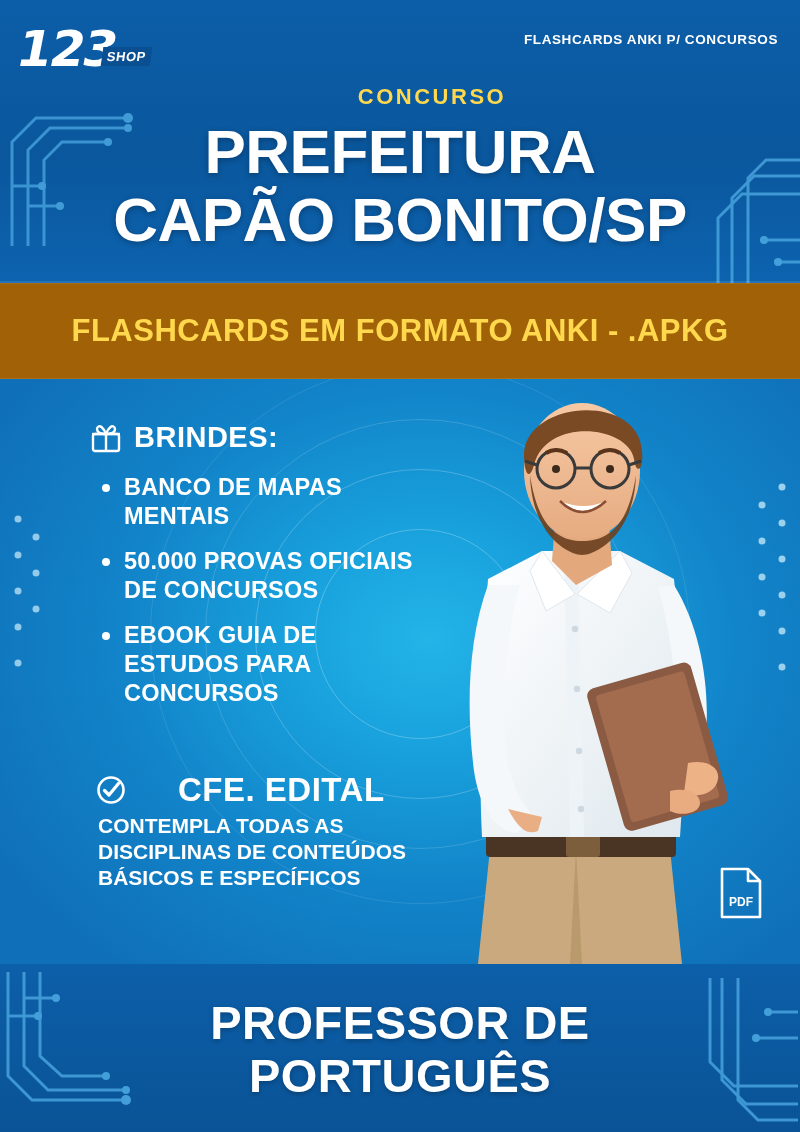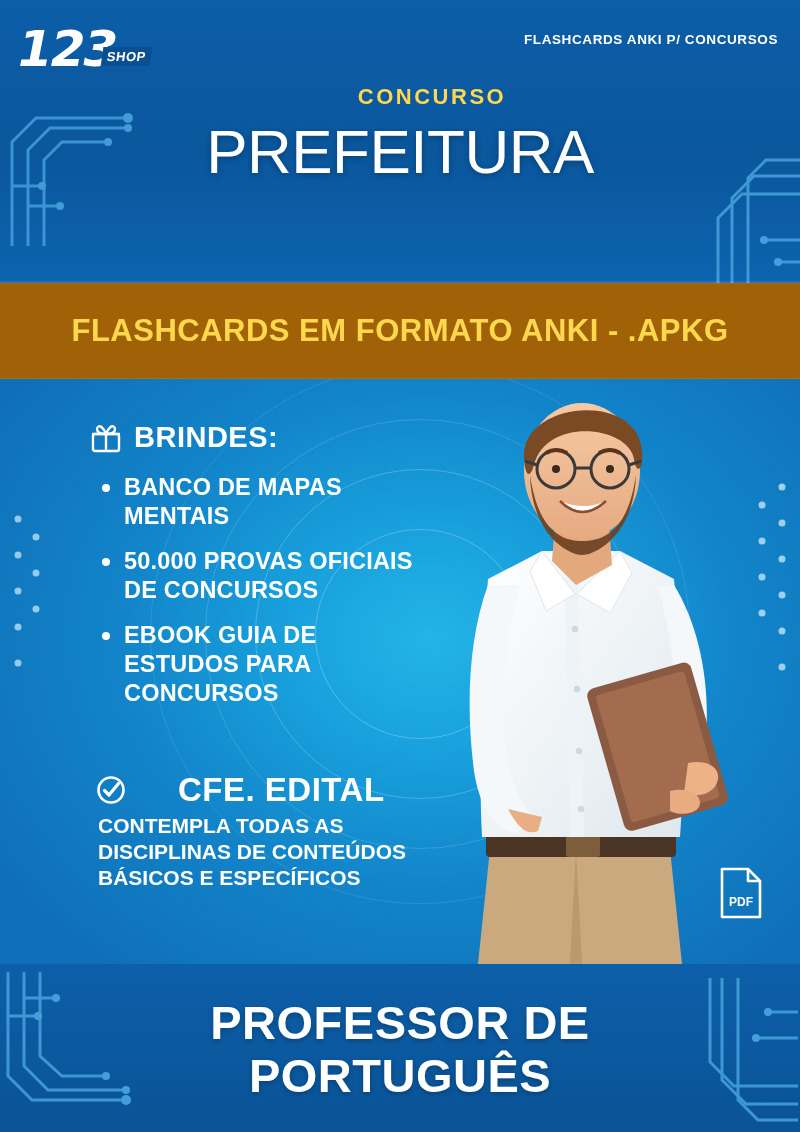--- a/index.html
+++ b/index.html
@@ -70,21 +70,21 @@
     position: absolute; top: 84px; left: 0; width: 800px;
     text-align: center;
     color: #ffd84d;
     font-size: 22px; font-weight: bold; letter-spacing: 2.5px; margin-left: 32px;
   }
 
   .org-title {
     position: absolute; top: 118px; left: 0; width: 800px;
     text-align: center;
     color: #ffffff;
-    font-weight: normal;
+    font-weight: bold;
     font-size: 62px;
     line-height: 68px;
     letter-spacing: -0.5px;
     text-shadow: 0 2px 6px rgba(0,0,0,.28);
   }
 
   
   .anki-band {
     position: absolute; top: 283px; left: 0; width: 800px; height: 96px;
     background: #a16207;
@@ -219,20 +219,21 @@
       <span class="logo-shop">SHOP</span>
     </div>
 
     <div class="top-right-label">FLASHCARDS ANKI P/ CONCURSOS</div>
   </div>
 
   <div class="concurso-word">CONCURSO</div>
 
   <div class="org-title">
     <div>PREFEITURA</div>
+    <div>CAPÃO BONITO/SP</div>
   </div>
 
   <div class="anki-band">
     <span class="anki-band-text">FLASHCARDS EM FORMATO ANKI - .APKG</span>
   </div>
 
   <div class="body-area">
 
     <div class="ring r3"></div>
     <div class="ring r2"></div>

